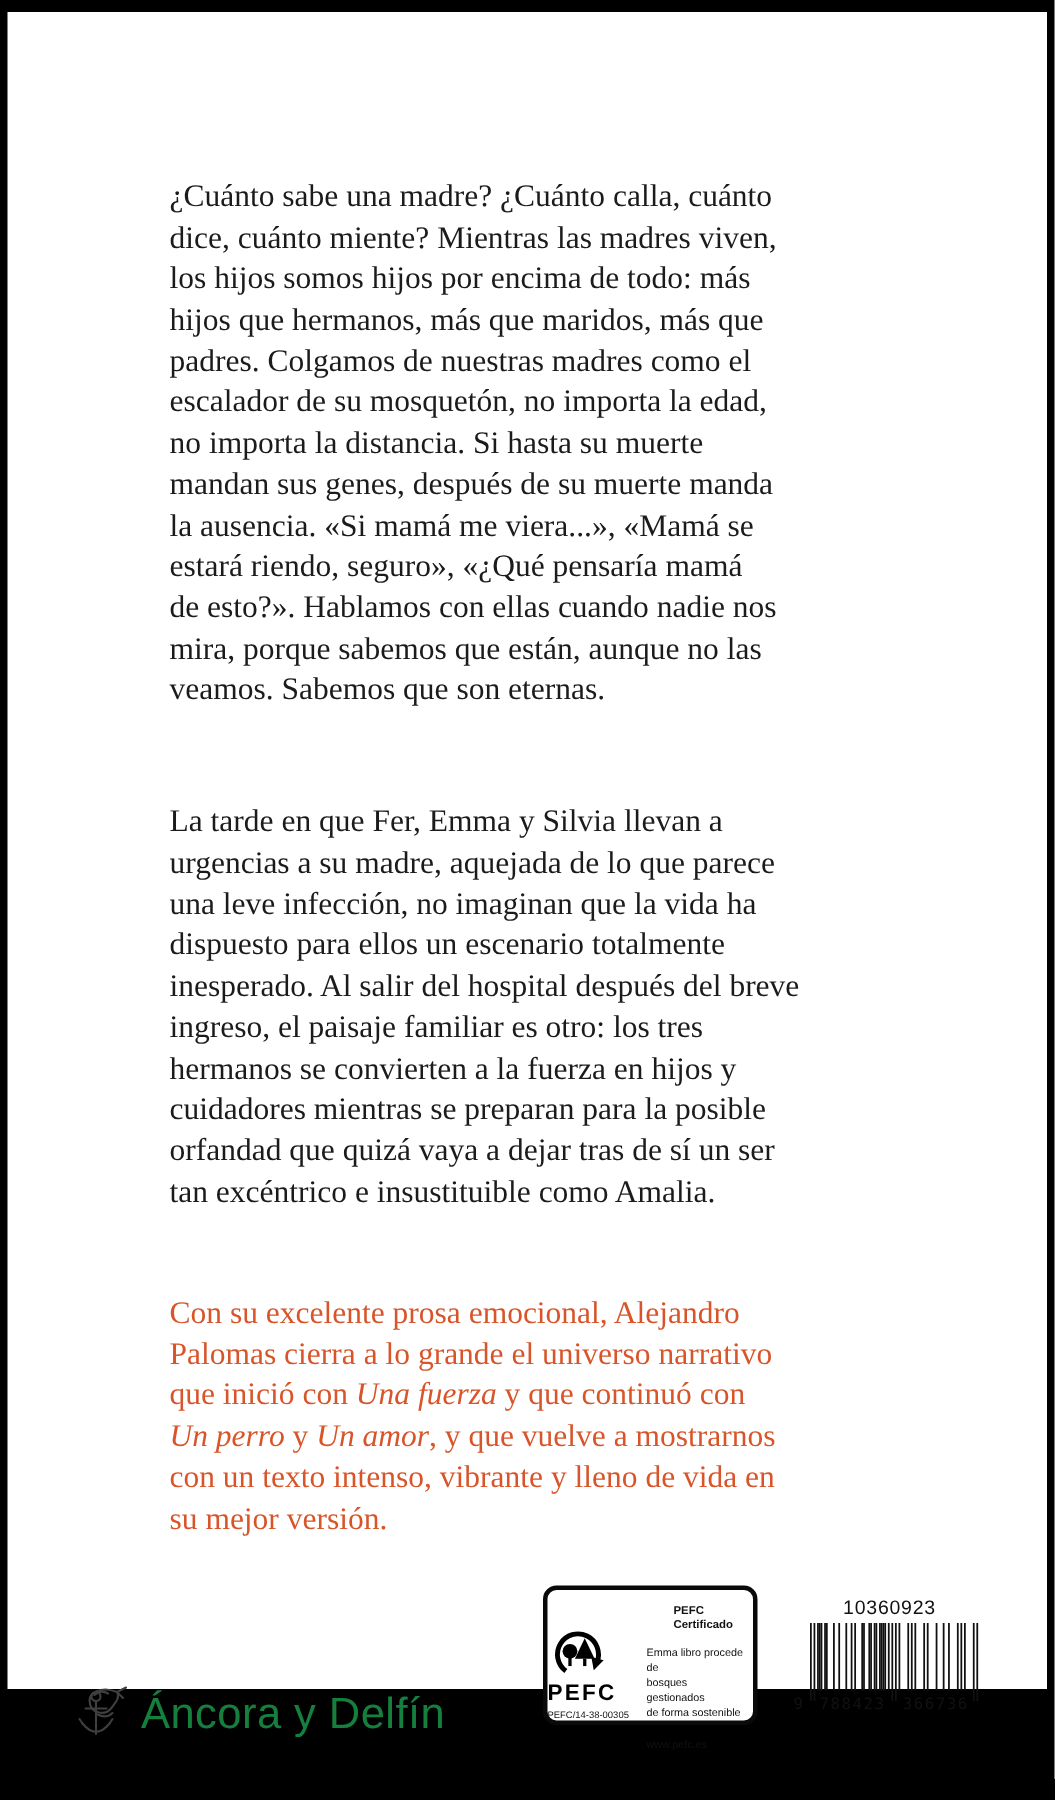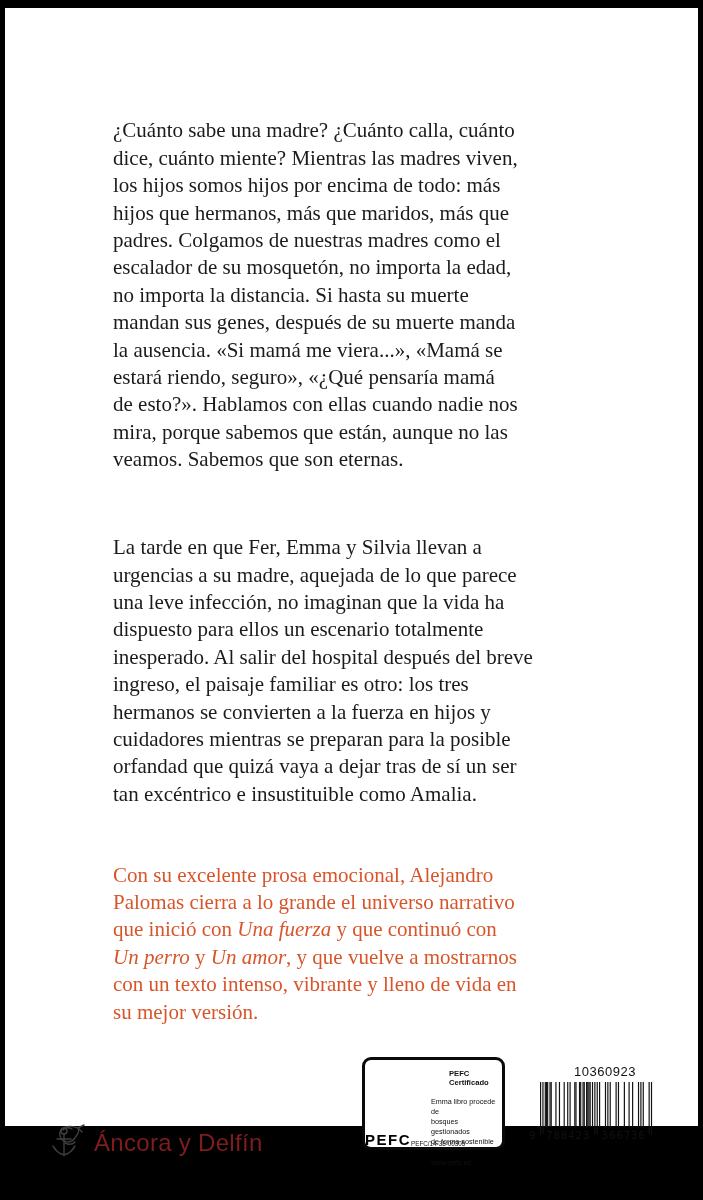--- a/index.html
+++ b/index.html
@@ -23,44 +23,44 @@
   .text-block p{margin:0;}
   .text-block p.p1{margin-bottom:33px;}
   .text-block p.p2{margin-bottom:26px;}
   .review{color:var(--accent,#d8552a);}
   .review .it{font-style:italic;}
   
   .imprint{position:absolute;left:46px;top:1112px;height:46px;display:flex;align-items:center;}
   .imprint svg{width:36px;height:40px;}
   .imprint .name{
     font-family:"Liberation Sans","DejaVu Sans",sans-serif;
-    font-size:24px;color:#7f1d1d;margin-left:7px;letter-spacing:0.3px;
+    font-size:29px;color:#15803d;margin-left:7px;letter-spacing:0.3px;
   }
   
   .pefc{
     position:absolute;left:357px;top:1049px;width:143px;height:93px;
     border:3px solid #0a0a0a;border-radius:9px;background:#fff;
     box-sizing:border-box;display:flex;
     font-family:"Liberation Sans","DejaVu Sans",sans-serif;
   }
-  .pefc-left{width:64px;display:flex;flex-direction:row;align-items:flex-end;padding-top:25px;}
+  .pefc-left{width:64px;display:flex;flex-direction:column;align-items:flex-start;padding-top:25px;}
   .pefc-left svg{width:42px;height:42px;}
   .pefc-word{font-weight:bold;font-size:15px;letter-spacing:1.5px;color:#000;line-height:15px;margin-top:1px;}
   .pefc-code{font-size:6.3px;color:#111;margin-top:4px;white-space:nowrap;}
   .pefc-right{flex:1;padding:9px 4px 0 2px;color:#111;}
   .pefc-title{font-size:7.6px;font-weight:bold;margin-bottom:10px;margin-left:18px;}
   .pefc-body{font-size:7.2px;line-height:10px;white-space:pre-line;margin-bottom:11px;}
   .pefc-url{font-size:7.2px;}
   
   .barcode{
     position:absolute;left:521px;top:1046px;width:130px;height:105px;
     font-family:"DejaVu Sans Mono","Liberation Mono",monospace;color:#111;
   }
   .barcode .top-num{
-    position:absolute;left:16px;top:10px;width:126px;text-align:center;
+    position:absolute;left:4px;top:10px;width:126px;text-align:center;
     font-family:"Liberation Sans","DejaVu Sans",sans-serif;
     font-size:13px;letter-spacing:0.5px;
   }
   .barcode svg{position:absolute;left:2px;top:28px;}
 </style>
 </head>
 <body style="--accent: #d8552a; --ink: #1b1b1b;">
 
 <div class="page">
 

